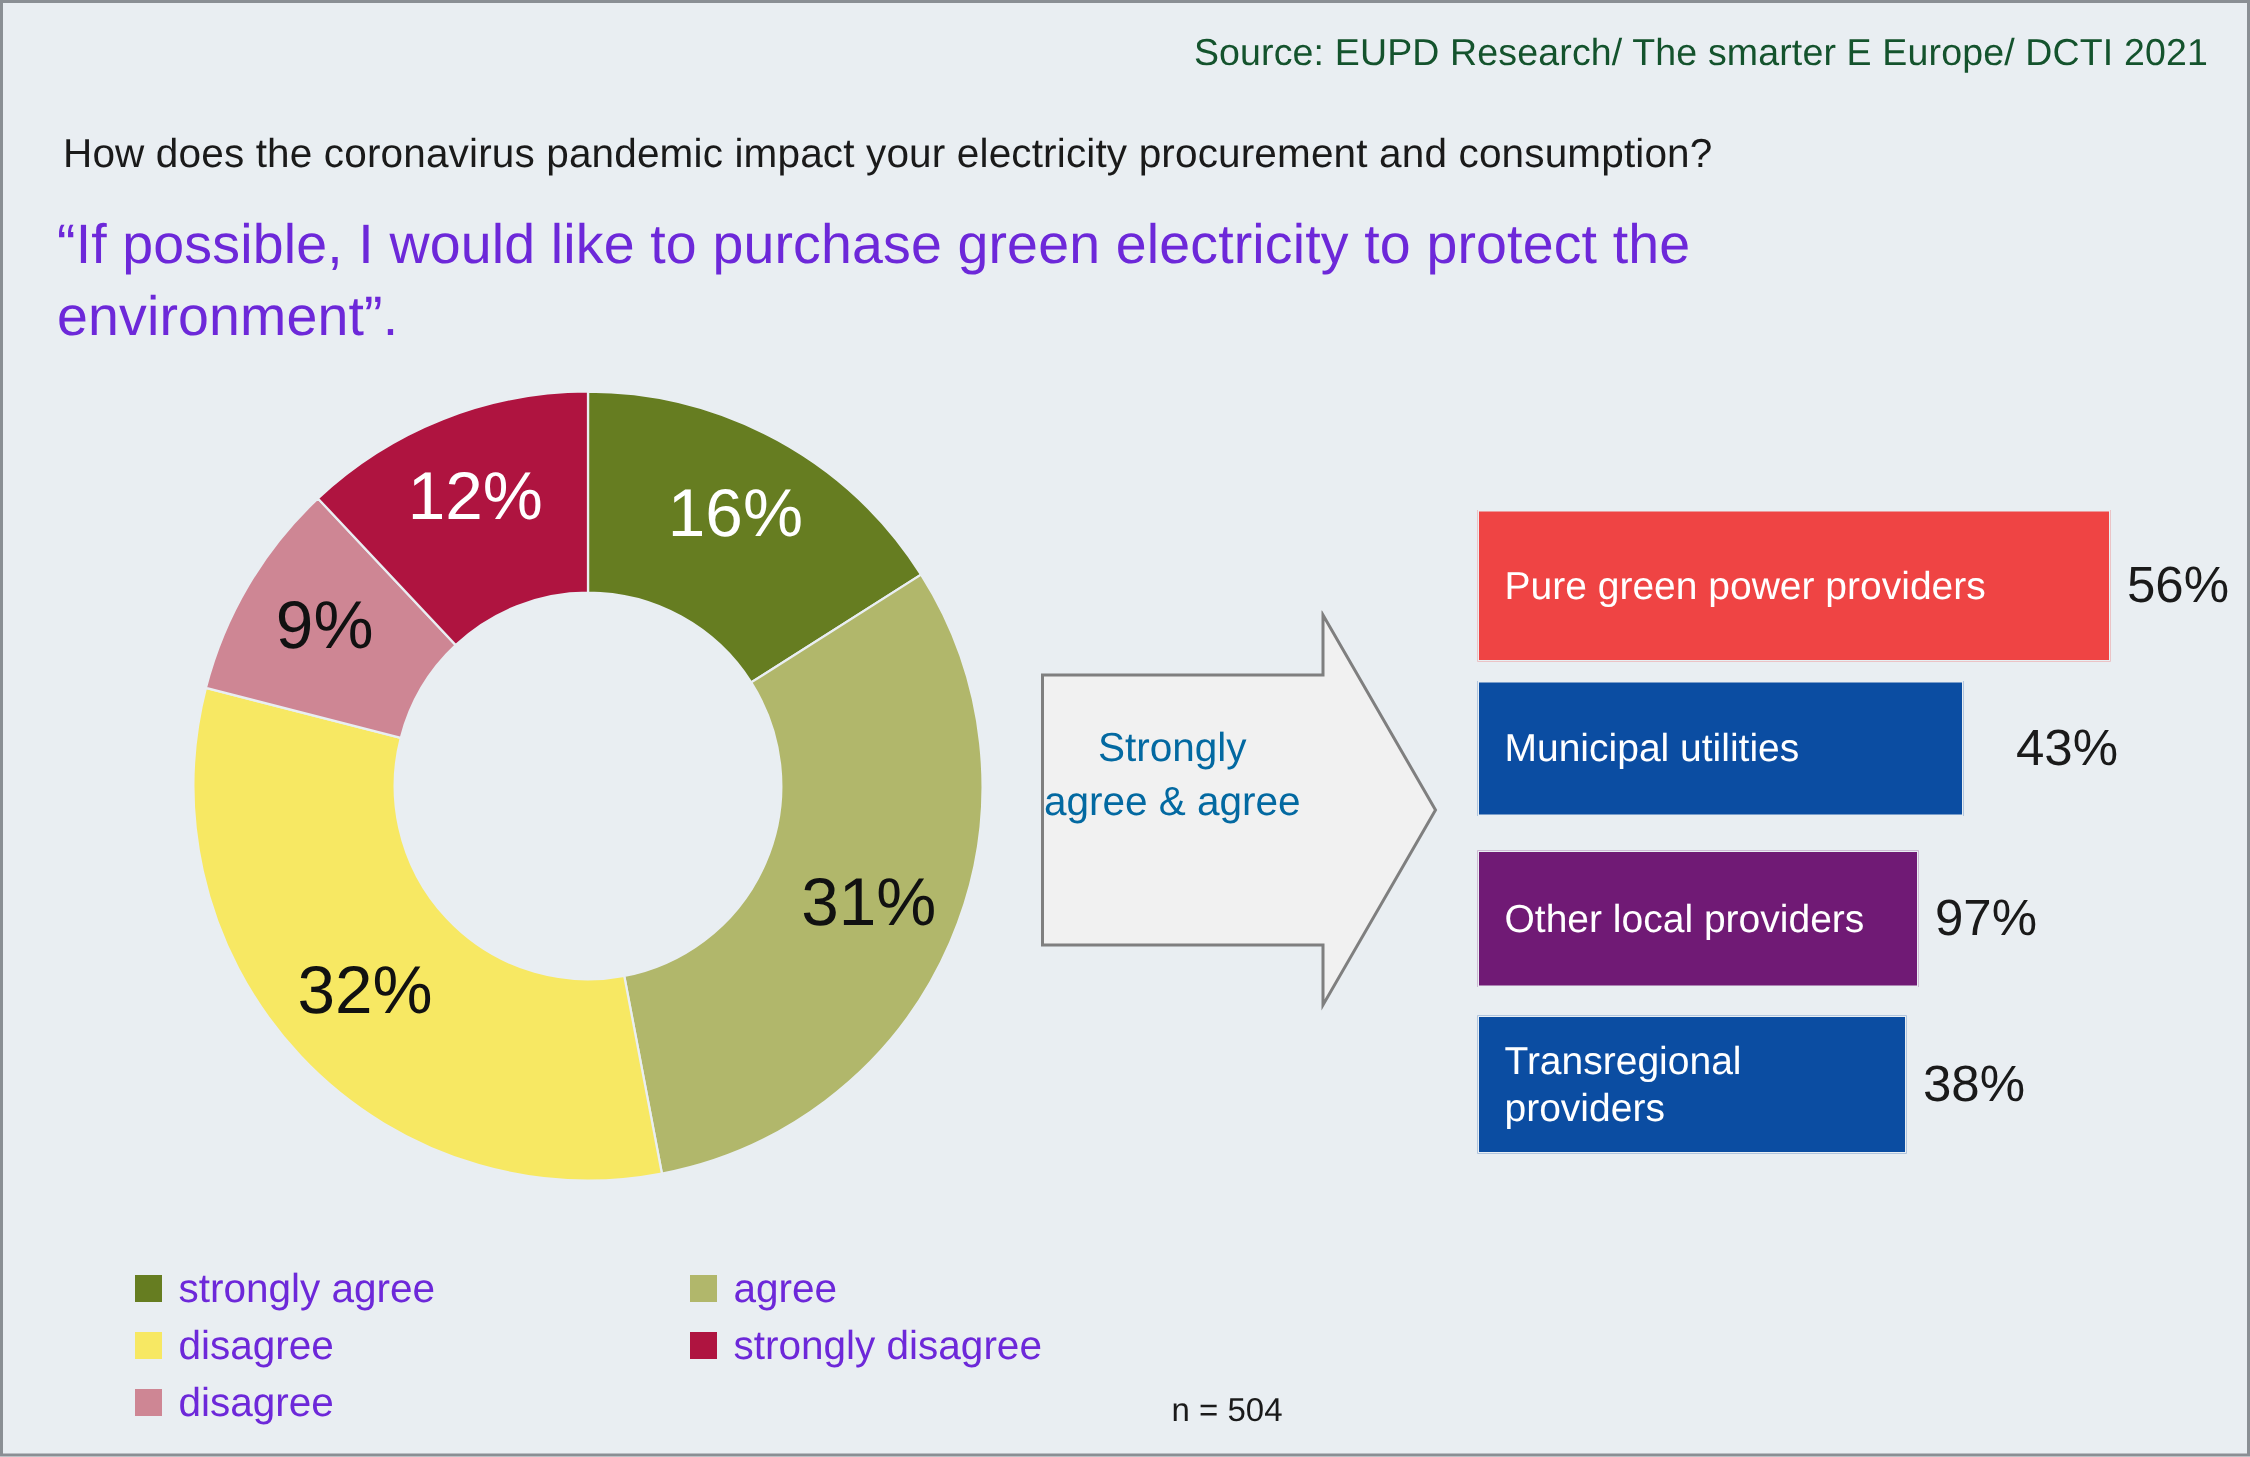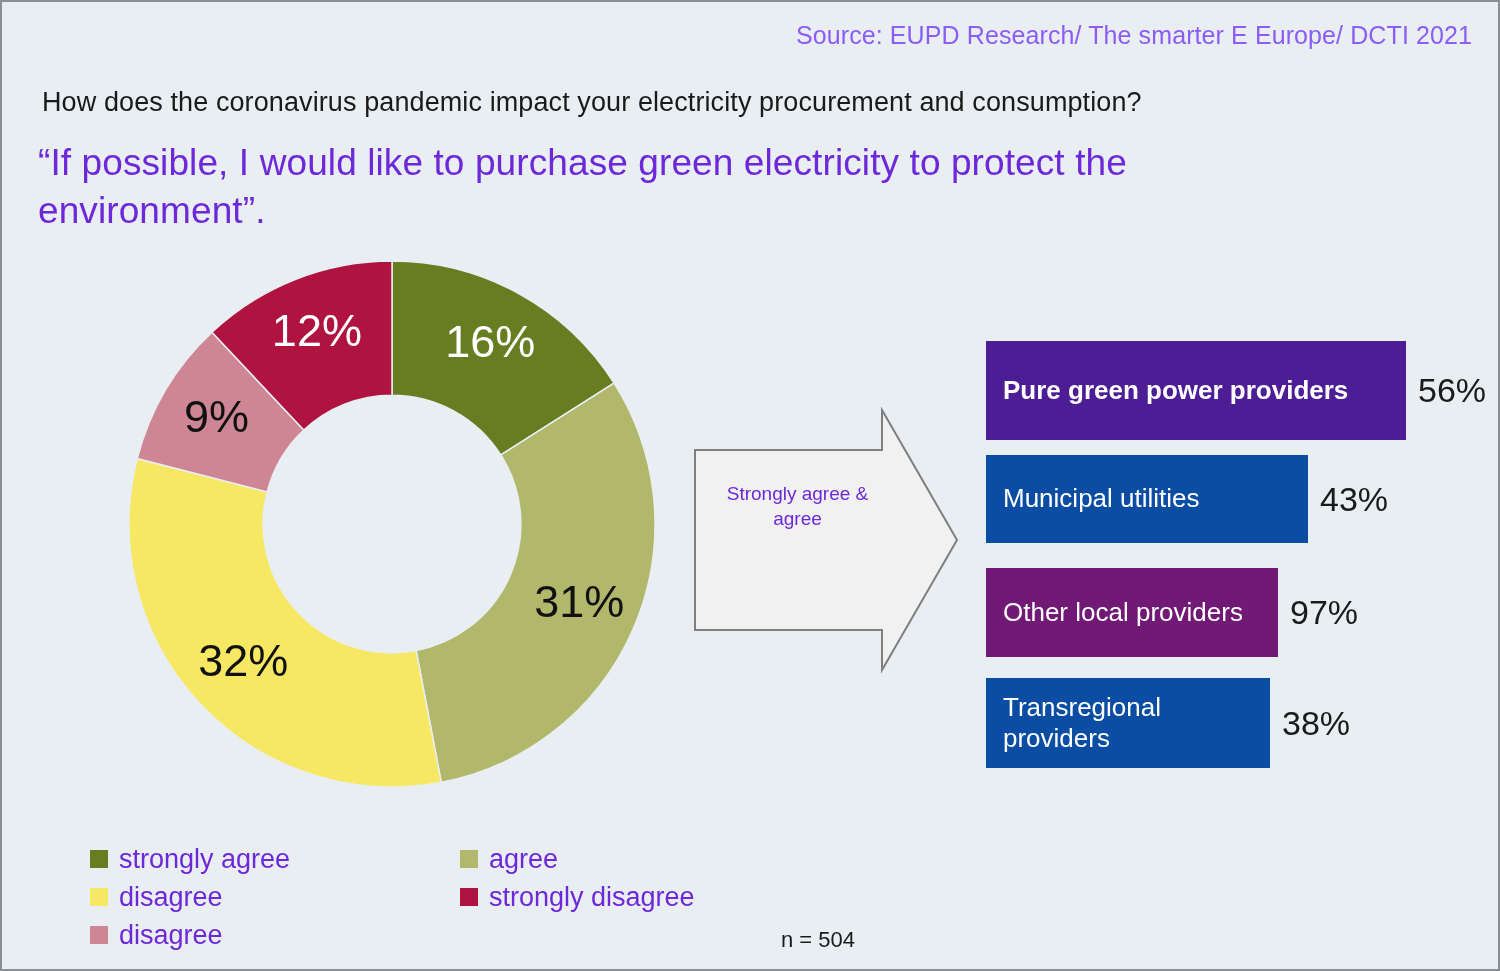--- a/index.html
+++ b/index.html
@@ -23,21 +23,21 @@
     border: 2px solid #8a8f94;
     overflow: hidden;
   }
 
   
   .source {
     position: absolute;
     right: 26px;
     top: 19px;
     font-size: 25px;
-    color: #8b5cf6;
+    color: #14532d;
     letter-spacing: 0.1px;
     white-space: nowrap;
   }
 
   
   .question {
     position: absolute;
     left: 40px;
     top: 85px;
     font-size: 27px;
@@ -78,27 +78,27 @@
   #arrow-wrap {
     position: absolute;
     left: 690px;
     top: 405px;
     width: 268px;
     height: 272px;
   }
   #arrow-svg { display: block; }
   #arrow-text {
     position: absolute;
-    left: 18px;
+    left: 2px;
     top: 74px;
     width: 175px;
     text-align: center;
-    font-size: 19px;
+    font-size: 27px;
     line-height: 1.32;
-    color: #6d28d9;
+    color: #0369a1;
   }
 
   
   #bars {
     position: absolute;
     left: 983px;
     top: 338px;
     width: 500px;
     height: 440px;
   }
@@ -199,26 +199,26 @@
 
   <div id="arrow-wrap">
     <svg id="arrow-svg" width="268" height="272" viewBox="0 0 268 272">
       <polygon points="3,43 190,43 190,3 265,133 190,263 190,223 3,223" fill="#f1f1f1" stroke="#7f7f7f" stroke-width="2"></polygon>
     </svg>
     <div id="arrow-text">Strongly agree &amp; agree</div>
   </div>
 
   <div id="bars">
       <div class="bar-row" style="top: 0px; height: 101px;">
-        <div class="bar" style="width: 422px; background: #4c1d95; font-weight: bold;">
+        <div class="bar" style="width: 422px; background: #ef4444;">
           <span class="bar-label">Pure green power providers</span>
         </div>
         <span class="bar-value">56%</span>
       </div>
-      <div class="bar-row" style="top: 114px; height: 90px;">
+      <div class="bar-row" style="top: 114px; height: 90px; gap: 24px;">
         <div class="bar" style="width: 324px; background: rgb(11, 77, 162);">
           <span class="bar-label">Municipal utilities</span>
         </div>
         <span class="bar-value">43%</span>
       </div>
       <div class="bar-row" style="top: 227px; height: 91px;">
         <div class="bar" style="width: 294px; background: #701a75;">
           <span class="bar-label">Other local providers</span>
         </div>
         <span class="bar-value">97%</span>

